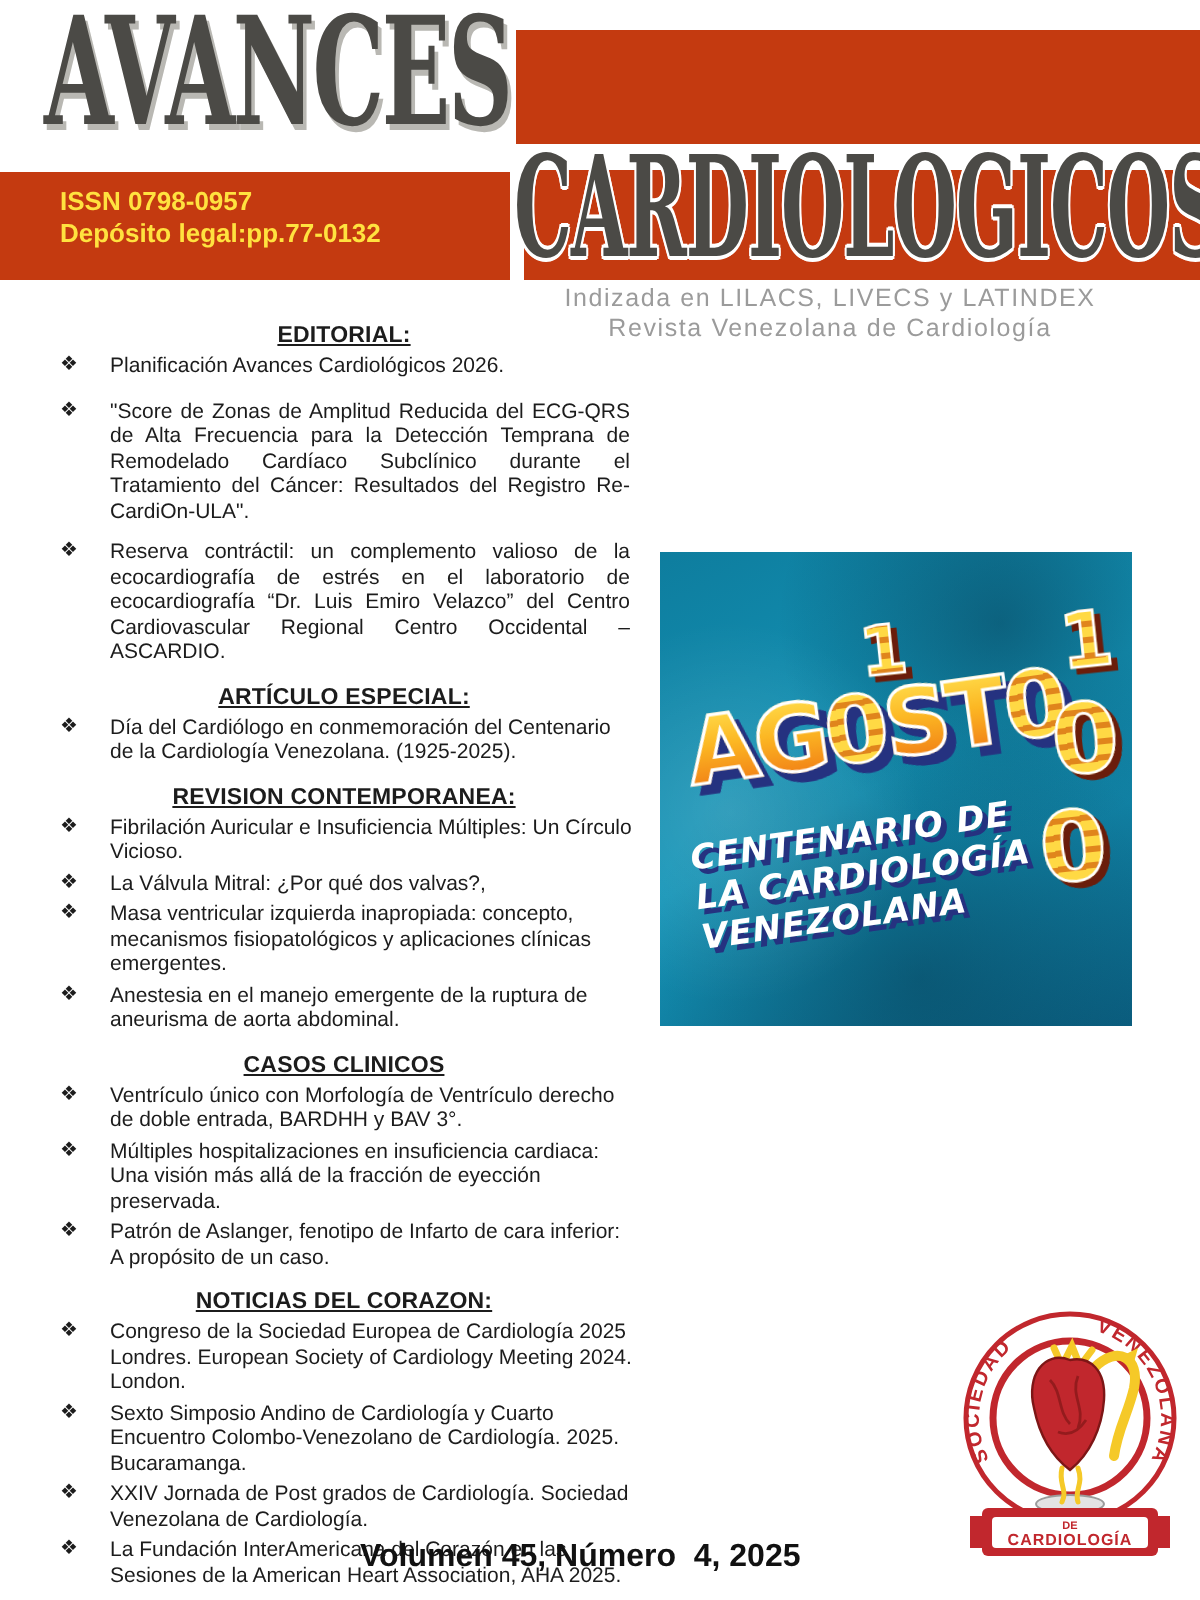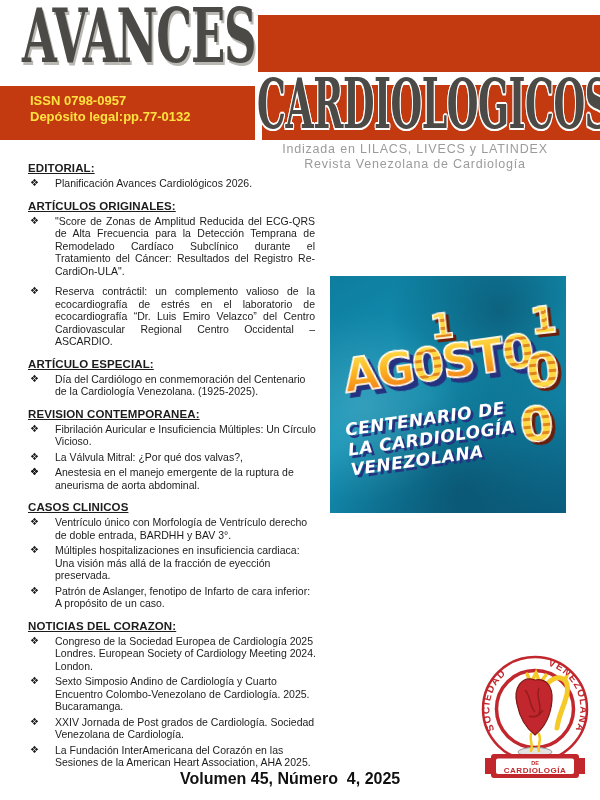--- a/index.html
+++ b/index.html
@@ -27,21 +27,21 @@
   .issn-box{position:absolute;left:30px;top:93px;color:#ffe23f;font-weight:bold;font-size:13px;line-height:16px;}
   .subtitle{
     position:absolute;left:240px;top:142px;width:350px;text-align:center;
     color:#9b9b9b;font-size:12.5px;line-height:15px;letter-spacing:.8px;white-space:nowrap;
   }
   
   #toc{position:absolute;left:28px;top:162px;width:288px;}
   .toc-section{margin-bottom:10px;}
   .sec-title{
     font-size:11.5px;font-weight:bold;text-decoration:underline;text-underline-offset:1px;
-    margin-bottom:3px;letter-spacing:.1px;
+    margin-bottom:3px;letter-spacing:.1px;text-align:center;
   }
   .item{position:relative;padding-left:27px;font-size:10.5px;line-height:12.5px;margin-bottom:3px;}
   .item.justify{text-align:justify;margin-bottom:8px;width:260px;}
   .bullet{position:absolute;left:2px;top:0;font-size:10px;font-family:"DejaVu Sans",sans-serif;}
   
   .promo{
     position:absolute;left:330px;top:276px;width:236px;height:237px;overflow:hidden;
     background:
       radial-gradient(circle at 72% 15%, rgba(4,44,66,.45), transparent 42%),
       radial-gradient(circle at 15% 55%, rgba(255,255,255,.14), transparent 40%),
@@ -102,33 +102,32 @@
     <div>Indizada en LILACS, LIVECS y LATINDEX</div>
     <div>Revista Venezolana de Cardiología</div>
   </div>
 
   <div id="toc">
       <section class="toc-section">
         <div class="sec-title">EDITORIAL:</div>
         <div class="item"><span class="bullet">❖</span><span>Planificación Avances Cardiológicos 2026.</span></div>
       </section>
       <section class="toc-section">
-        <div class="sec-title">ARTÍCULOS ORIGINALES:</div>
         <div class="item justify"><span class="bullet">❖</span><span>"Score de Zonas de Amplitud Reducida del ECG-QRS de Alta Frecuencia para la Detección Temprana de Remodelado Cardíaco Subclínico durante el Tratamiento del Cáncer: Resultados del Registro Re-CardiOn-ULA".</span></div>
         <div class="item justify"><span class="bullet">❖</span><span>Reserva contráctil: un complemento valioso de la ecocardiografía de estrés en el laboratorio de ecocardiografía “Dr. Luis Emiro Velazco” del Centro Cardiovascular Regional Centro Occidental – ASCARDIO.</span></div>
       </section>
       <section class="toc-section">
         <div class="sec-title">ARTÍCULO ESPECIAL:</div>
         <div class="item"><span class="bullet">❖</span><span>Día del Cardiólogo en conmemoración del Centenario de la Cardiología Venezolana.  (1925-2025).</span></div>
       </section>
       <section class="toc-section">
         <div class="sec-title">REVISION CONTEMPORANEA:</div>
         <div class="item"><span class="bullet">❖</span><span>Fibrilación Auricular e Insuficiencia Múltiples: Un Círculo Vicioso.</span></div>
         <div class="item"><span class="bullet">❖</span><span>La Válvula Mitral: ¿Por qué dos valvas?,</span></div>
-        <div class="item"><span class="bullet">❖</span></div>
+        <div class="item"><span class="bullet">❖</span><span>Masa ventricular izquierda inapropiada: concepto, mecanismos fisiopatológicos y aplicaciones clínicas emergentes.</span></div>
         <div class="item"><span class="bullet">❖</span><span>Anestesia en el manejo emergente de la ruptura de aneurisma de aorta abdominal.</span></div>
       </section>
       <section class="toc-section">
         <div class="sec-title">CASOS CLINICOS</div>
         <div class="item"><span class="bullet">❖</span><span>Ventrículo único con Morfología de Ventrículo derecho de doble entrada, BARDHH y BAV 3°.</span></div>
         <div class="item"><span class="bullet">❖</span><span>Múltiples hospitalizaciones en insuficiencia cardiaca: Una visión más allá de la fracción de eyección preservada.</span></div>
         <div class="item"><span class="bullet">❖</span><span>Patrón de Aslanger, fenotipo de Infarto de cara inferior: A propósito de un caso.</span></div>
       </section>
       <section class="toc-section">
         <div class="sec-title">NOTICIAS DEL CORAZON:</div>

